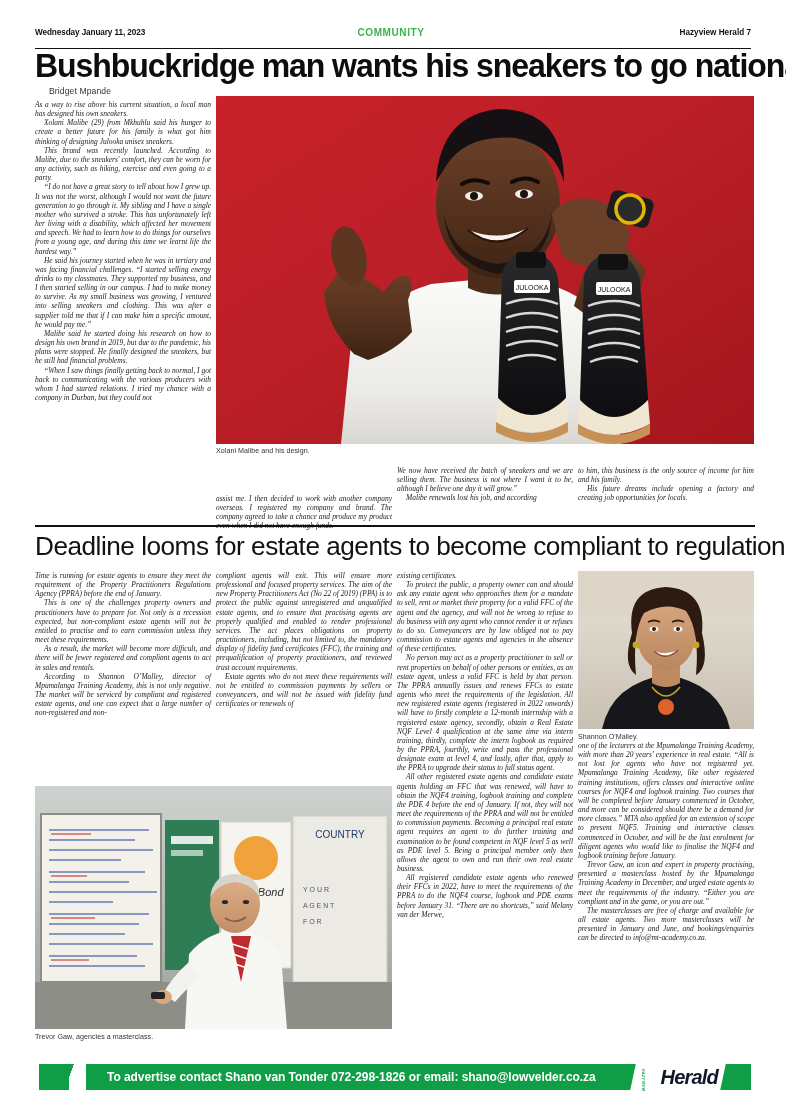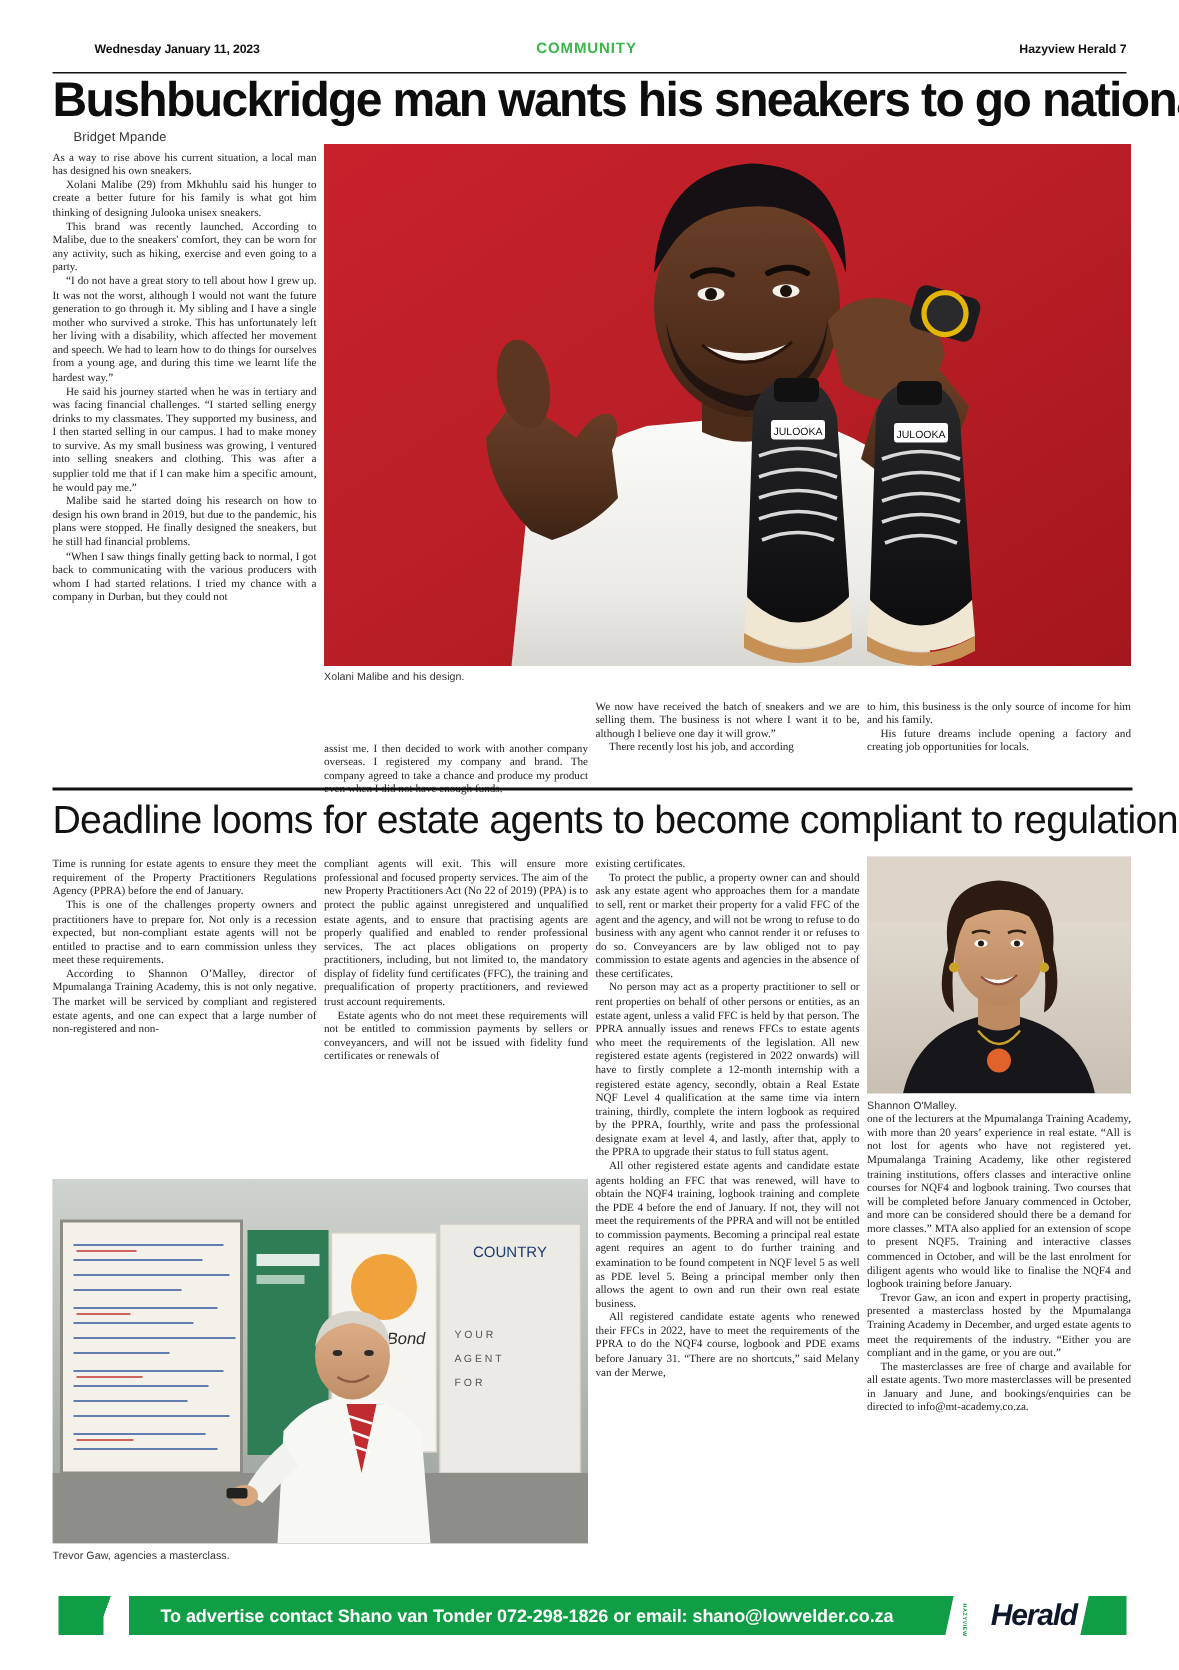--- a/index.html
+++ b/index.html
@@ -14,21 +14,21 @@
   .page{position:absolute;left:0;top:0;width:786px;height:1113px;}
 
   
   .masthead{
     position:absolute;left:35px;top:28px;width:716px;height:20px;
     border-bottom:1.6px solid #111;
   }
   .mh-date{
     position:absolute;left:0;top:0;
     font-family:"Liberation Sans", sans-serif;
-    font-weight:bold;font-size:8.2px;letter-spacing:-0.1px;color:#111;margin-left:28px;
+    font-weight:bold;font-size:8.2px;letter-spacing:-0.1px;color:#111;
   }
   .mh-section{
     position:absolute;left:0;right:4px;top:-1px;text-align:center;
     font-family:"Liberation Sans", sans-serif;
     font-weight:bold;font-size:10px;letter-spacing:0.6px;color:#3ab54a;
   }
   .mh-page{
     position:absolute;right:0;top:0;text-align:right;
     font-family:"Liberation Sans", sans-serif;
     font-weight:bold;font-size:8.2px;color:#111;padding-left:40px;
@@ -60,21 +60,21 @@
   
   .col{
     position:absolute;
     font-family:"Liberation Serif", serif;
     font-size:7.45px;
     line-height:9.15px;
     text-align:justify;
     color:#222;
     column-gap:0;
   }
-  .col p{margin:0;text-indent:9px;}
+  .col p{margin:0;text-indent:9px;font-style:italic;}
   .col p.noind{text-indent:0;}
 
   
   #a1c1{left:35px;top:100px;width:176px;height:430px;}
   
   #a1b1{left:216px;top:466px;width:176px;margin-top:28px;}
   #a1b2{left:397px;top:466px;width:176px;}
   #a1b3{left:578px;top:466px;width:176px;}
 
   
@@ -248,33 +248,34 @@
     <p>He said his journey started when he was in tertiary and was facing financial challenges. “I started selling energy drinks to my classmates. They supported my business, and I then started selling in our campus. I had to make money to survive. As my small business was growing, I ventured into selling sneakers and clothing. This was after a supplier told me that if I can make him a specific amount, he would pay me.”</p>
     <p>Malibe said he started doing his research on how to design his own brand in 2019, but due to the pandemic, his plans were stopped. He finally designed the sneakers, but he still had financial problems.</p>
     <p>“When I saw things finally getting back to normal, I got back to communicating with the various producers with whom I had started relations. I tried my chance with a company in Durban, but they could not</p>
   </div>
 
   <div class="col" id="a1b1">
     <p class="noind">assist me. I then decided to work with another company overseas. I registered my company and brand. The company agreed to take a chance and produce my product even when I did not have enough funds.</p>
   </div>
   <div class="col" id="a1b2">
     <p class="noind">We now have received the batch of sneakers and we are selling them. The business is not where I want it to be, although I believe one day it will grow.”</p>
-    <p>There recently lost his job, and according</p>
+    <p>Malibe renewals lost his job, and according</p>
   </div>
   <div class="col" id="a1b3">
     <p class="noind">to him, this business is the only source of income for him and his family.</p>
     <p>His future dreams include opening a factory and creating job opportunities for locals.</p>
   </div>
 
   <div class="rule-h" id="rule-a2"></div>
   <div class="headline2">Deadline looms for estate agents to become compliant to regulations</div>
 
   <div class="col" id="a2c1">
     <p class="noind">Time is running for estate agents to ensure they meet the requirement of the Property Practitioners Regulations Agency (PPRA) before the end of January.</p>
     <p>This is one of the challenges property owners and practitioners have to prepare for. Not only is a recession expected, but non-compliant estate agents will not be entitled to practise and to earn commission unless they meet these requirements.</p>
+    <p>As a result, the market will become more difficult, and there will be fewer registered and compliant agents to act in sales and rentals.</p>
     <p>According to Shannon O’Malley, director of Mpumalanga Training Academy, this is not only negative. The market will be serviced by compliant and registered estate agents, and one can expect that a large number of non-registered and non-</p>
   </div>
   <div class="col" id="a2c2">
     <p class="noind">compliant agents will exit. This will ensure more professional and focused property services. The aim of the new Property Practitioners Act (No 22 of 2019) (PPA) is to protect the public against unregistered and unqualified estate agents, and to ensure that practising agents are properly qualified and enabled to render professional services. The act places obligations on property practitioners, including, but not limited to, the mandatory display of fidelity fund certificates (FFC), the training and prequalification of property practitioners, and reviewed trust account requirements.</p>
     <p>Estate agents who do not meet these requirements will not be entitled to commission payments by sellers or conveyancers, and will not be issued with fidelity fund certificates or renewals of</p>
   </div>
   <div class="col" id="a2c3">
     <p class="noind">existing certificates.</p>
     <p>To protect the public, a property owner can and should ask any estate agent who approaches them for a mandate to sell, rent or market their property for a valid FFC of the agent and the agency, and will not be wrong to refuse to do business with any agent who cannot render it or refuses to do so. Conveyancers are by law obliged not to pay commission to estate agents and agencies in the absence of these certificates.</p>
     <p>No person may act as a property practitioner to sell or rent properties on behalf of other persons or entities, as an estate agent, unless a valid FFC is held by that person. The PPRA annually issues and renews FFCs to estate agents who meet the requirements of the legislation. All new registered estate agents (registered in 2022 onwards) will have to firstly complete a 12-month internship with a registered estate agency, secondly, obtain a Real Estate NQF Level 4 qualification at the same time via intern training, thirdly, complete the intern logbook as required by the PPRA, fourthly, write and pass the professional designate exam at level 4, and lastly, after that, apply to the PPRA to upgrade their status to full status agent.</p>

